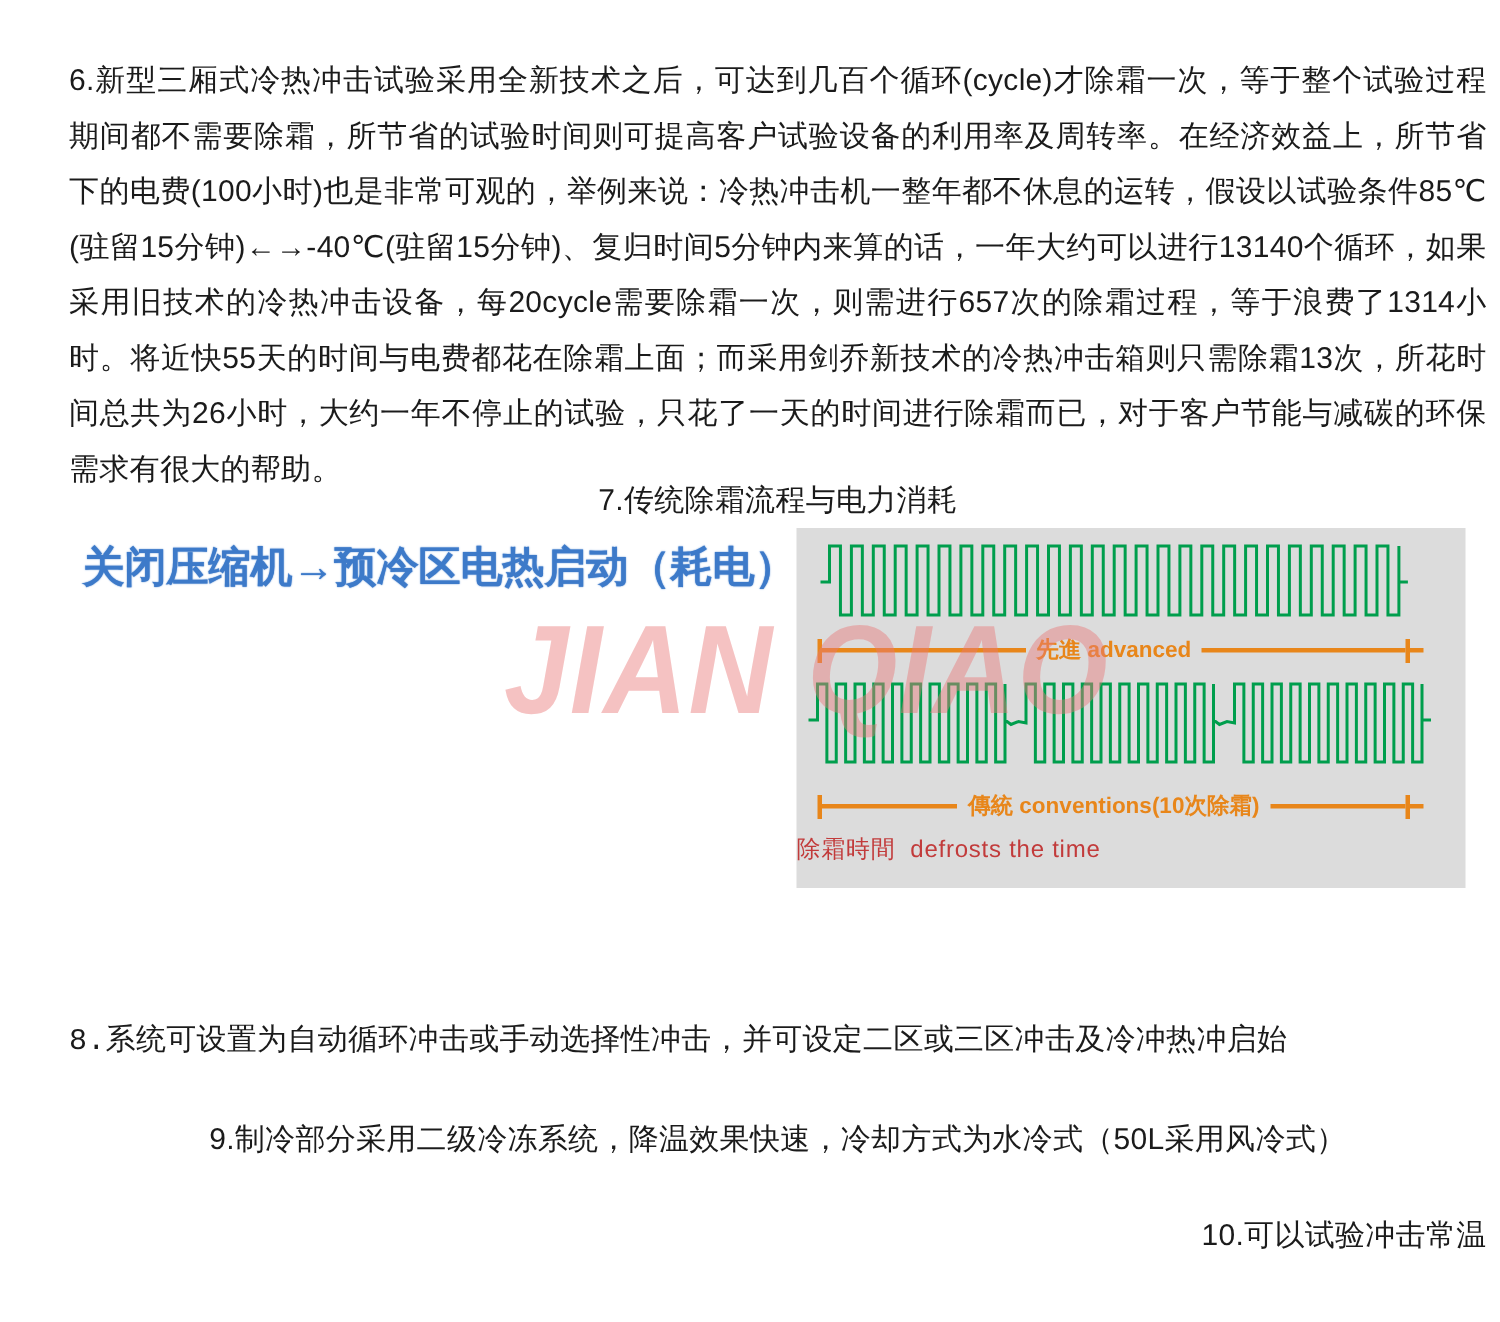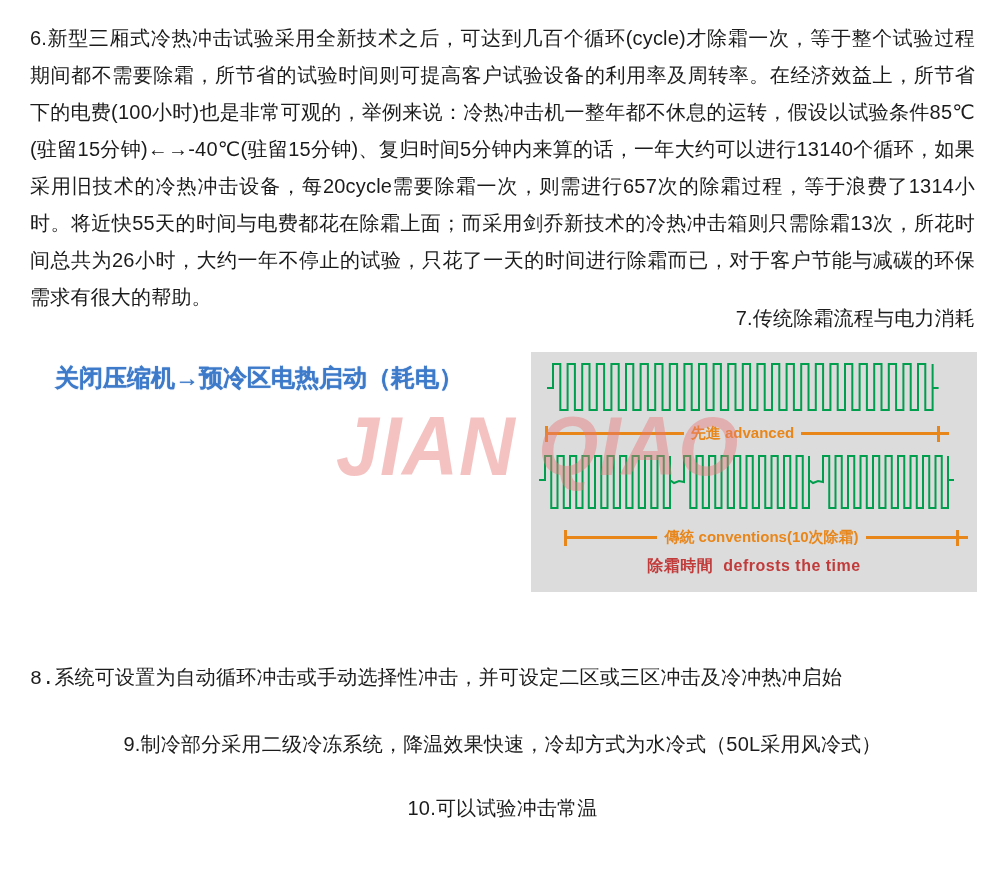--- a/index.html
+++ b/index.html
@@ -1,33 +1,33 @@
 <!DOCTYPE html>
 <html><head>
 <meta charset="utf-8">
 <style>
   html,body{margin:0;padding:0;}
   body{
     width:1000px;height:881px;position:relative;background:#ffffff;overflow:hidden;
     font-family:"Liberation Sans","DejaVu Sans",sans-serif;
   }
   .body-text{
-    position:absolute;left:30px;width:945px;margin:0;
+    position:absolute;left:30px;width:945px;margin:16px;
     font-size:20px;line-height:37px;color:#1b1b1b;text-align:justify;
     font-weight:500;letter-spacing:0.2px;
   }
   #p6{top:20px;}
-  #p7{top:300px;text-align:right;}
+  #p7{top:300px;text-align:center;}
   #p8{top:660px;text-align:left;font-family:Liberation Mono, monospace;}
   #p9{top:726px;text-align:center;}
-  #p10{top:790px;text-align:center;}
+  #p10{top:790px;text-align:right;}
 
   .flow{position:absolute;left:55px;top:350px;z-index:2;}
   .flow-line{
-    font-size:24px;font-weight:700;line-height:55px;white-space:nowrap;
+    font-size:28px;font-weight:700;line-height:55px;white-space:nowrap;
     color:var(--flow-color,#3d7ac9);
     text-shadow:0 0 1px var(--flow-color,#3d7ac9);
   }
 
   .watermark{
     position:absolute;left:336px;top:398px;z-index:1;
     font-size:84px;font-weight:700;font-style:italic;white-space:nowrap;
     color:var(--watermark-color,#e97a7a);opacity:0.45;
     transform:scaleX(0.92);transform-origin:left center;letter-spacing:1px;
     pointer-events:none;
@@ -44,25 +44,25 @@
     position:absolute;left:14px;width:404px;display:flex;align-items:center;
     color:var(--dim-color,#e8861a);
   }
   .dim-row .tick{width:3px;height:16px;background:var(--dim-color,#e8861a);flex:0 0 auto;}
   .dim-row .dim-line{flex:1 1 auto;height:3px;background:var(--dim-color,#e8861a);}
   .dim-row .dim-stub{flex:0 0 auto;width:9px;height:3px;background:var(--dim-color,#e8861a);}
   .dim-row .dim-label{
     flex:0 0 auto;padding:0 7px;font-size:15px;font-weight:700;white-space:nowrap;
   }
   #dim-advanced{top:72px;}
-  #dim-conventional{top:176px;margin-left:19px;}
+  #dim-conventional{top:176px;}
 
   .caption{
-    position:absolute;left:0;top:204px;width:100%;text-align:center;
-    font-size:16px;font-weight:700;color:var(--caption-color,#c23b3b);
+    position:absolute;left:0;top:204px;width:100%;
+    font-size:16px;font-weight:400;color:var(--caption-color,#c23b3b);
     white-space:pre;letter-spacing:0.5px;
   }
 </style>
 </head>
 <body style="--flow-color: #3d7ac9; --panel-bg: #dcdcdc; --dim-color: #e8861a; --caption-color: #c23b3b; --watermark-color: #e97a7a; background: rgb(255, 255, 255);">
 
 <div>
 
   <p class="body-text" id="p6">6.新型三厢式冷热冲击试验采用全新技术之后，可达到几百个循环(cycle)才除霜一次，等于整个试验过程期间都不需要除霜，所节省的试验时间则可提高客户试验设备的利用率及周转率。在经济效益上，所节省下的电费(100小时)也是非常可观的，举例来说：冷热冲击机一整年都不休息的运转，假设以试验条件85℃(驻留15分钟)←→-40℃(驻留15分钟)、复归时间5分钟内来算的话，一年大约可以进行13140个循环，如果采用旧技术的冷热冲击设备，每20cycle需要除霜一次，则需进行657次的除霜过程，等于浪费了1314小时。将近快55天的时间与电费都花在除霜上面；而采用剑乔新技术的冷热冲击箱则只需除霜13次，所花时间总共为26小时，大约一年不停止的试验，只花了一天的时间进行除霜而已，对于客户节能与减碳的环保需求有很大的帮助。</p>
 

